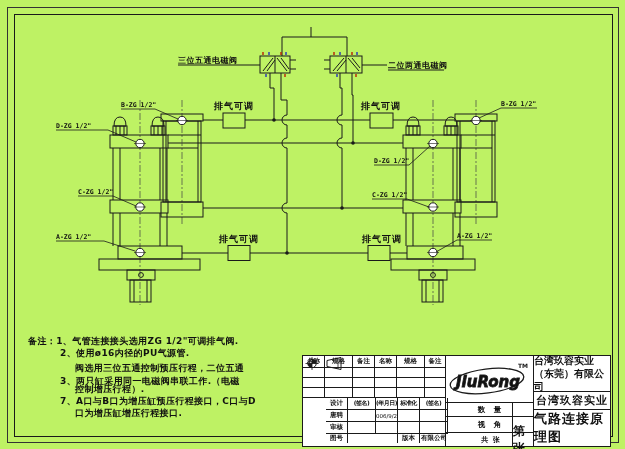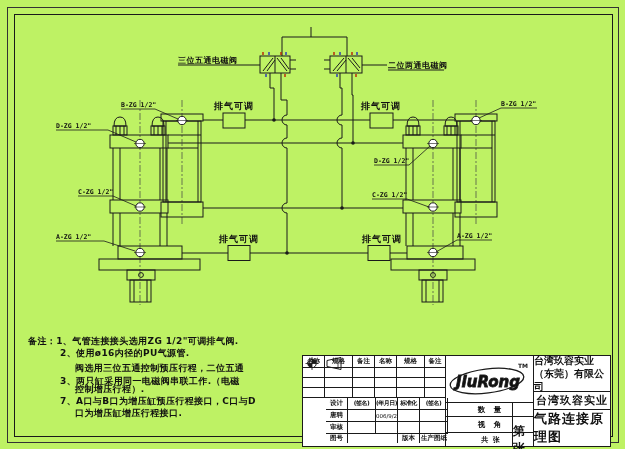--- a/index.html
+++ b/index.html
@@ -287,21 +287,21 @@
         <div class="cell last"></div>
         <div class="cell">审核</div>
         <div class="cell"></div>
         <div class="cell"></div>
         <div class="cell"></div>
         <div class="cell"></div>
         <div class="cell last"></div>
         <div class="cell bot">图号</div>
         <div class="cell bot sp2"></div>
         <div class="cell bot">版本</div>
-        <div class="cell bot last sp2">生产图纸</div>
+        <div class="cell bot last sp2">有限公司</div>
       </div>
     </div>
 
     <div class="tb-mid">
       <div class="logo-cell">
         <svg width="86" height="46" viewBox="0 0 86 46">
           <ellipse cx="41" cy="25" rx="37" ry="12" fill="none" stroke="#1a1a1a" stroke-width="1.3" transform="rotate(-7 41 25)"></ellipse>
           <text x="10" y="31" font-size="15" font-style="italic" font-weight="bold" fill="#fff" stroke="#1a1a1a" stroke-width="0.8">JiuRong</text>
           <text x="72" y="12" font-size="6" font-weight="bold" fill="#1a1a1a">TM</text>
         </svg>

